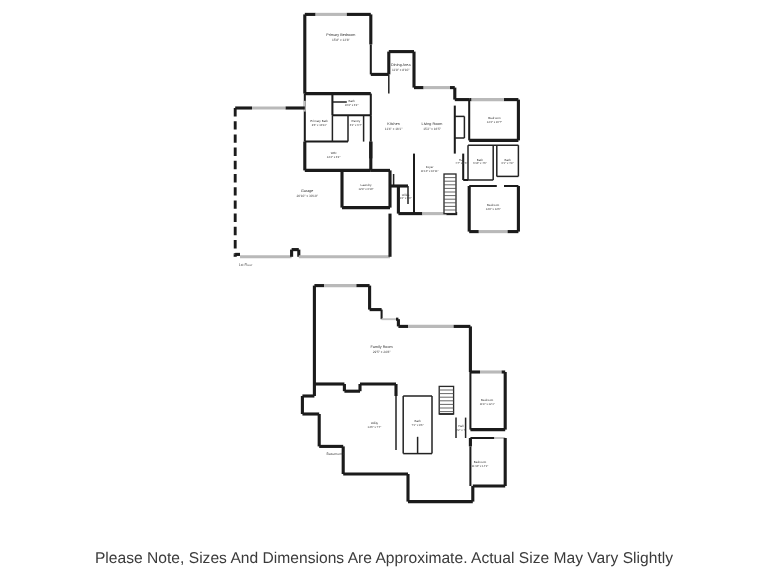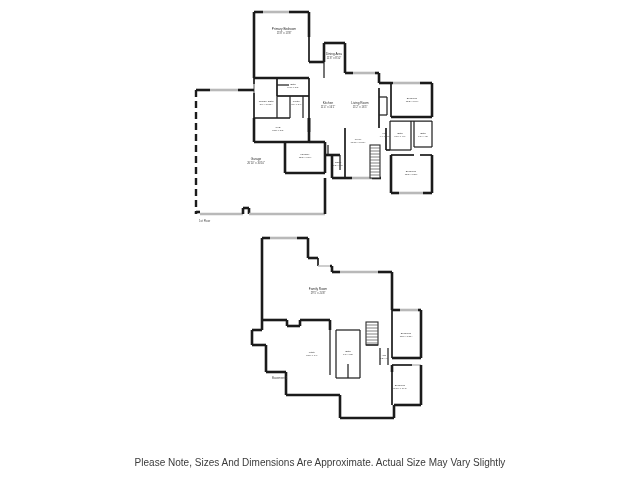--- a/index.html
+++ b/index.html
@@ -49,21 +49,21 @@
     fill: #4a4a4a;
     text-anchor: start;
   }
   .disclaimer {
     position: absolute;
     left: 0;
     right: 0;
     top: 457px;
     text-align: center;
     font-family: "Liberation Sans", sans-serif;
-    font-size: 10px;
+    font-size: 13px;
     color: #3b3b3b;
     letter-spacing: 0.01px;
   }
 </style>
 </head>
 <body>
 
 <svg id="plan-canvas" viewBox="0 0 640 480" xmlns="http://www.w3.org/2000/svg">
 
   <rect x="0" y="0" width="640" height="480" fill="#ffffff"></rect>

